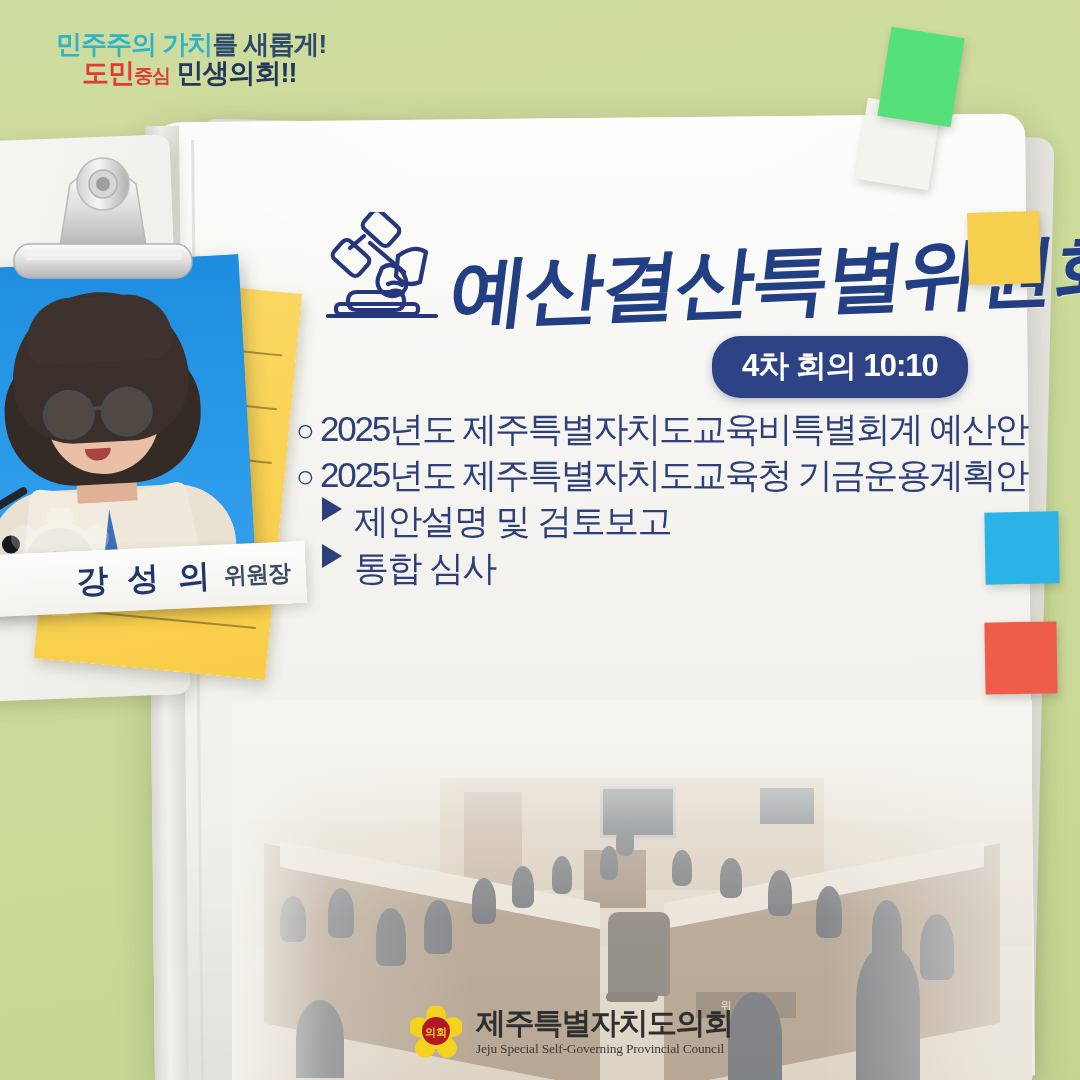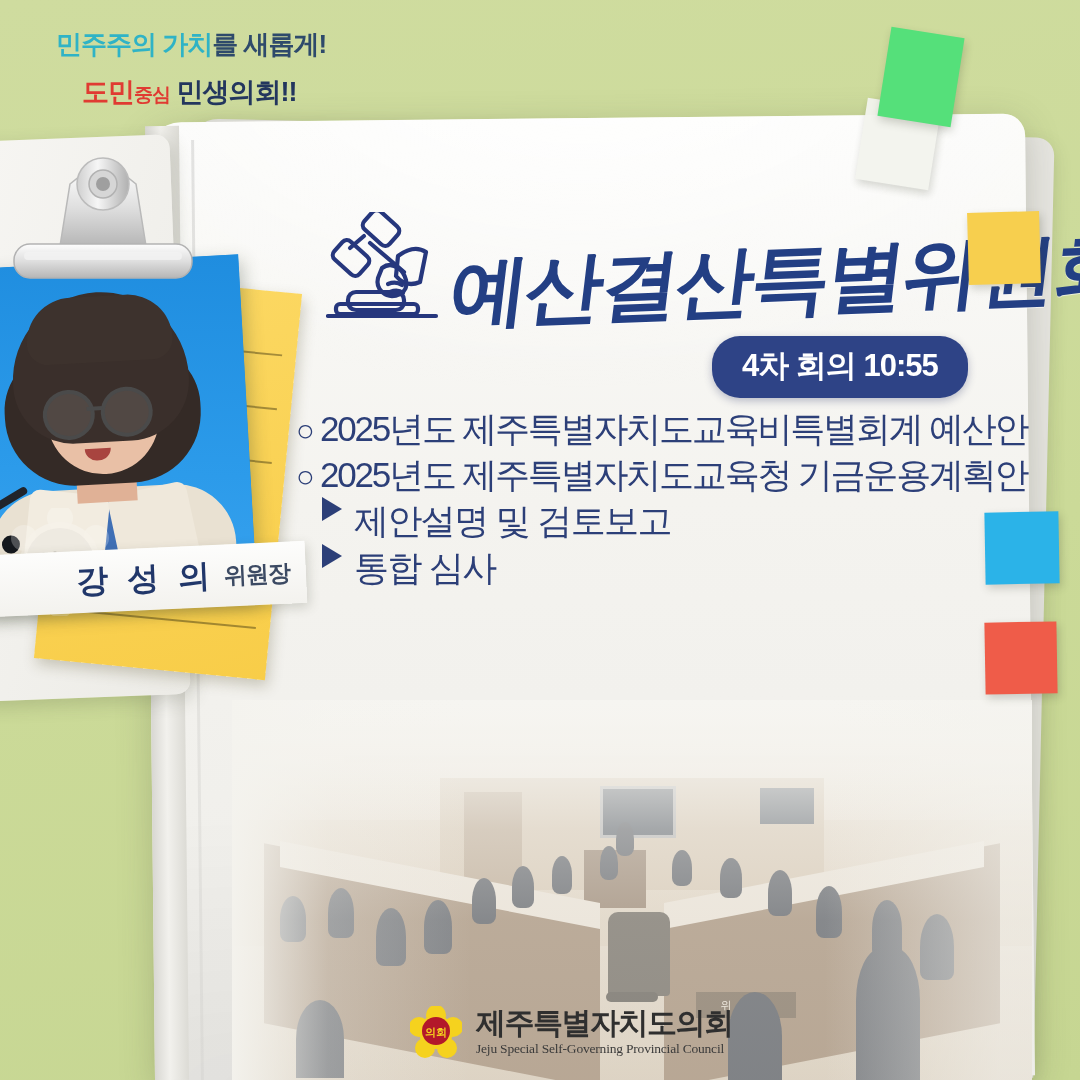--- a/index.html
+++ b/index.html
@@ -55,21 +55,21 @@
 
   
   .brand{position:absolute;left:56px;top:30px;width:300px;z-index:40;}
   .brand-l1{
     font-size:26px;font-weight:bold;letter-spacing:-1px;line-height:1.1;
     white-space:nowrap;
   }
   .brand-l1 .hl{color:#2fb3c6;}
   .brand-l1 .dk{color:#2e4a6b;}
   .brand-l2{
-    margin-top:19px;margin-left:26px;font-size:27px;font-weight:bold;
+    margin-top:0;margin-left:26px;font-size:27px;font-weight:bold;
     letter-spacing:-1px;line-height:1.1;white-space:nowrap;
   }
   .brand-l2 .rd{color:#e03b32;}
   .brand-l2 .rd-sm{color:#e03b32;font-size:19px;}
   .brand-l2 .nv{color:#23365e;}
 
   
   .tab{position:absolute;z-index:45;box-shadow:2px 4px 9px rgba(60,65,45,.22);}
   .tab-green{left:884px;top:32px;width:74px;height:90px;background:#55e07a;transform:rotate(9deg);}
   .tab-green-b{left:861px;top:103px;width:74px;height:82px;background:#f3f4ee;transform:rotate(9deg);opacity:.95;}
@@ -242,21 +242,21 @@
       <path d="M62 72 q8 -3 14 1"></path>
       <path d="M64 80 q8 -3 13 1"></path>
       <rect x="22" y="80" width="56" height="18" rx="8"></rect>
       <rect x="10" y="92" width="82" height="10" rx="4"></rect>
       <line x1="2" y1="104" x2="110" y2="104"></line>
     </svg>
   </div>
 
   <div class="title">예산결산특별위원회</div>
 
-  <div class="badge">4차 회의 10:55</div>
+  <div class="badge">4차 회의 10:10</div>
 
   <div class="agenda">
     <div class="ag-main">
       <span class="ring">○</span>
       <span>2025년도 제주특별자치도교육비특별회계 예산안</span>
     </div>
     <div class="ag-main">
       <span class="ring">○</span>
       <span>2025년도 제주특별자치도교육청 기금운용계획안</span>
     </div>

